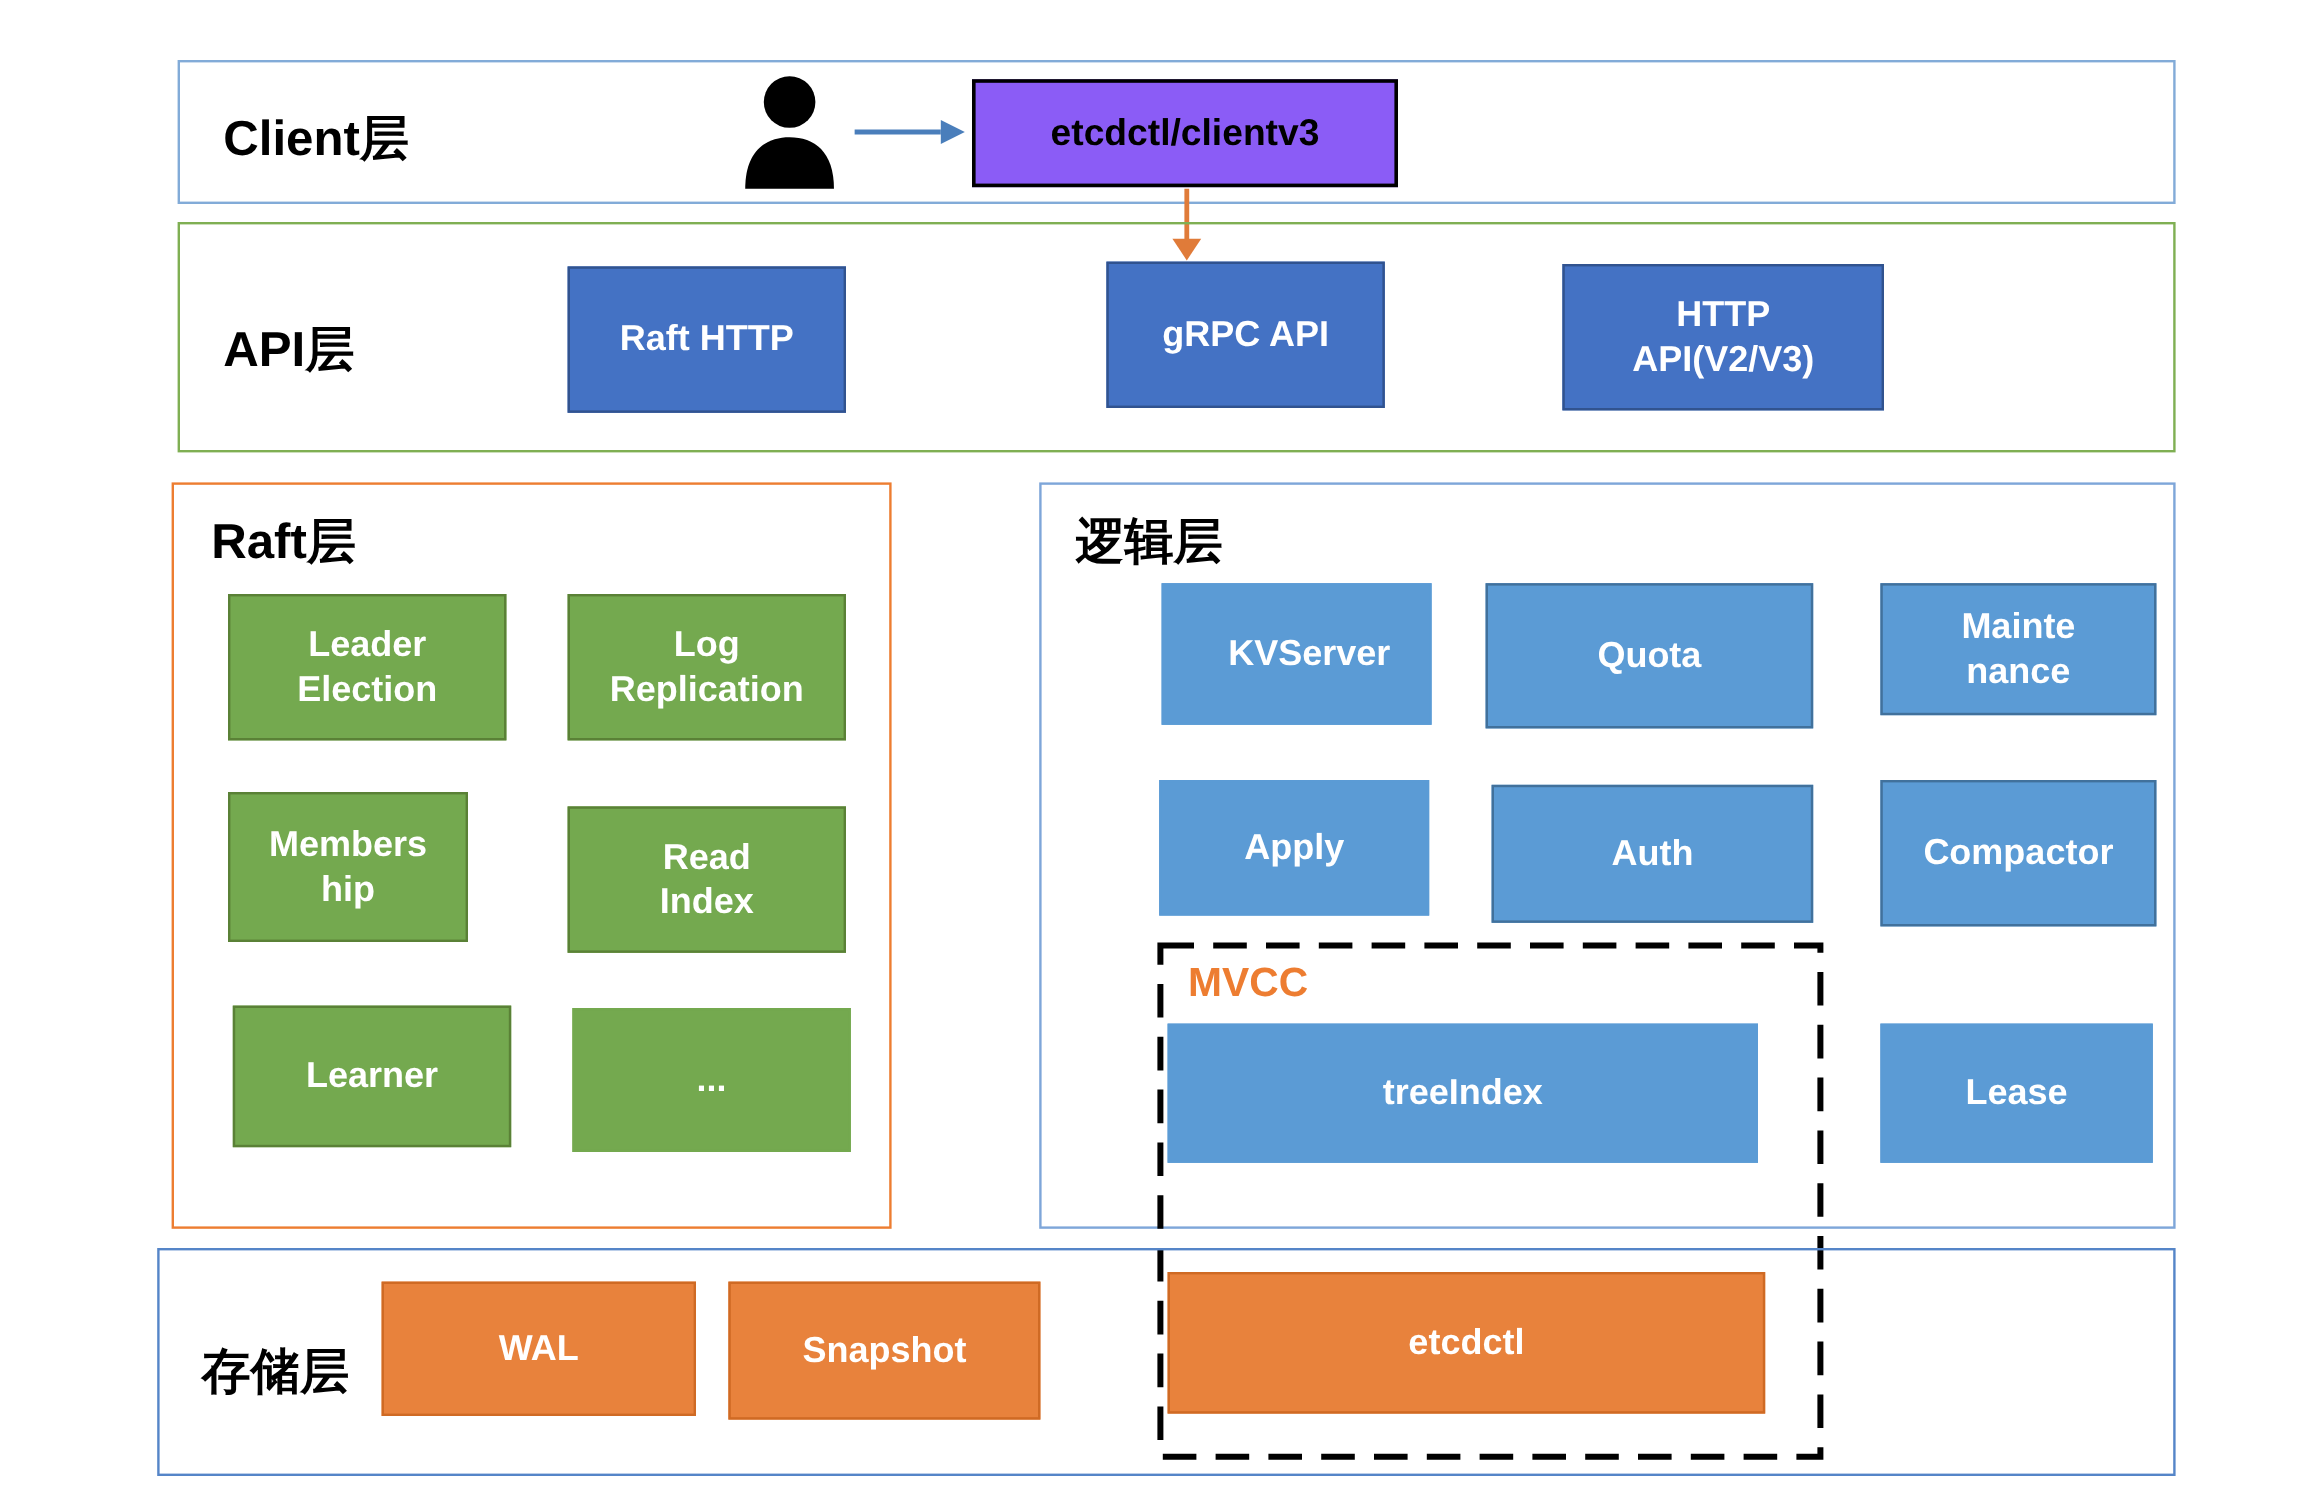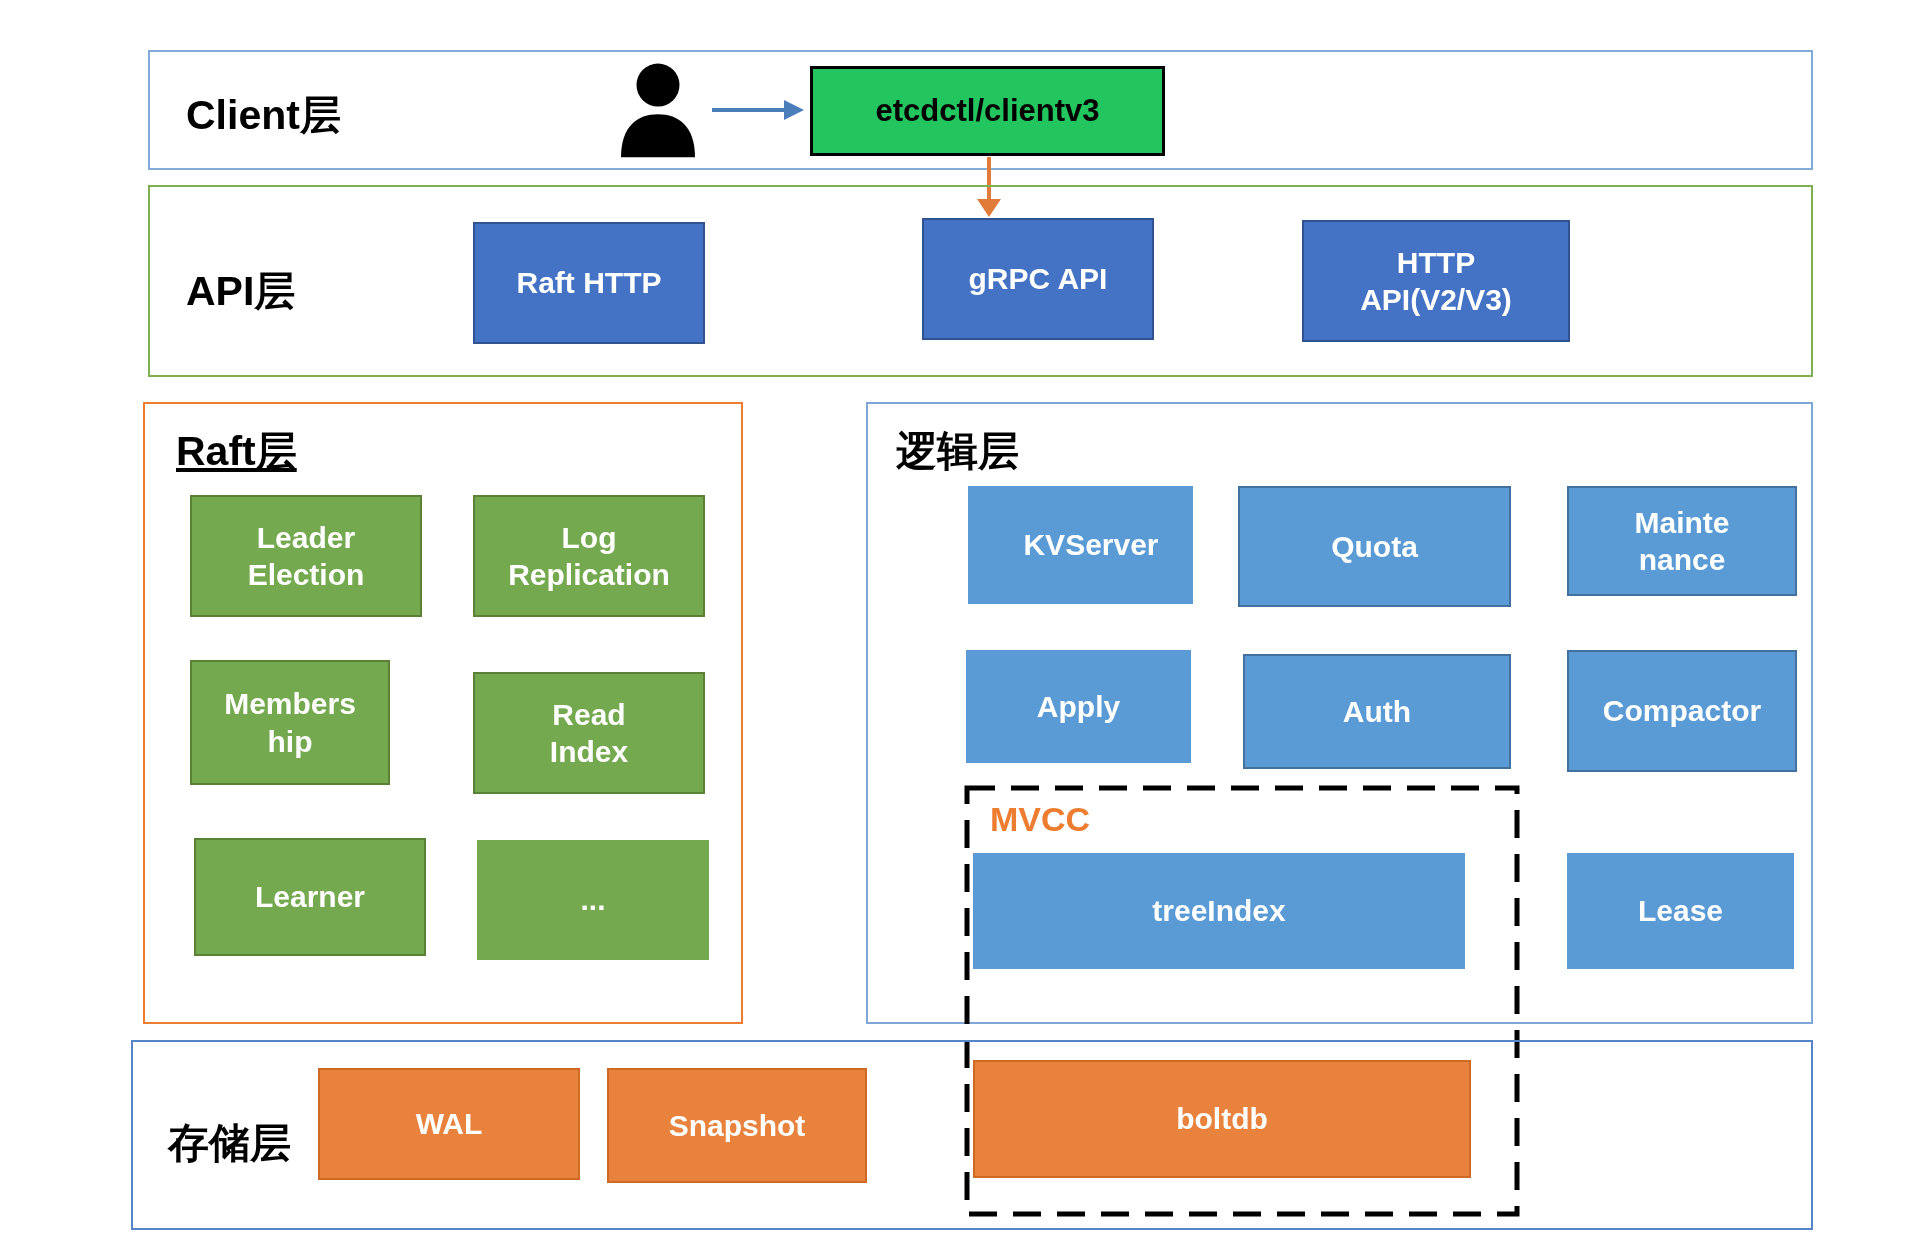--- a/index.html
+++ b/index.html
@@ -18,21 +18,21 @@
 
   .box { position:absolute; display:flex; align-items:center; justify-content:center;
          text-align:center; font-size:30px; font-weight:bold; color:#fff;
          white-space:pre-line; line-height:1.25; }
   .blue-dark  { background:#4472C4; border:2px solid #31538F; }
   .green      { background:#74A94F; border:2px solid #5A8136; }
   .green.no-border { border-color:#74A94F; }
   .blue-light { background:#5B9BD5; border:2px solid #5B9BD5; }
   .blue-light.bordered { border-color:#41719C; }
   .orange     { background:#E8823C; border:2px solid #CF6A24; }
-  .white-box  { background:#22c55e; border:3px solid #000; color:#000; font-size:31px;text-align:right; }
+  .white-box  { background:#8b5cf6; border:3px solid #000; color:#000; font-size:31px;text-align:right; }
 
   .svg-abs { position:absolute; display:block; }
   .mvcc-label { position:absolute; font-size:34px; font-weight:bold; color:#ED7D31; }
 </style>
 </head>
 <body>
 
 <div class="canvas">
 
   <div class="frame client" style="left:148px; top:50px; width:1665px; height:120px;"></div>
@@ -57,21 +57,21 @@
 
   <div class="frame api" style="left:148px; top:185px; width:1665px; height:192px;"></div>
   <div class="layer-label" style="left:186px; top:264px;">API层</div>
 
   <div class="box blue-dark" style="left:473px; top:222px; width:232px; height:122px;">Raft HTTP</div>
   <div class="box blue-dark" style="left:922px; top:218px; width:232px; height:122px;">gRPC API</div>
   <div class="box blue-dark" style="left:1302px; top:220px; width:268px; height:122px;">HTTP
 API(V2/V3)</div>
 
   <div class="frame raft" style="left:143px; top:402px; width:600px; height:622px;"></div>
-  <div class="layer-label" style="left:176px; top:424px;text-decoration:underline;">Raft层</div>
+  <div class="layer-label" style="left:176px; top:424px;">Raft层</div>
 
   <div class="box green" style="left:190px; top:495px; width:232px; height:122px;">Leader
 Election</div>
   <div class="box green" style="left:473px; top:495px; width:232px; height:122px;">Log
 Replication</div>
   <div class="box green" style="left:190px; top:660px; width:200px; height:125px;">Members
 hip</div>
   <div class="box green" style="left:473px; top:672px; width:232px; height:122px;">Read
 Index</div>
   <div class="box green" style="left:194px; top:838px; width:232px; height:118px;">Learner</div>
@@ -95,15 +95,15 @@
   <div class="mvcc-label" style="left:990px; top:800px;">MVCC</div>
 
   <div class="box blue-light" style="left:973px; top:853px; width:492px; height:116px;">treeIndex</div>
   <div class="box blue-light" style="left:1567px; top:853px; width:227px; height:116px;">Lease</div>
 
   <div class="frame storage" style="left:131px; top:1040px; width:1682px; height:190px;"></div>
   <div class="layer-label" style="left:168px; top:1116px;">存储层</div>
 
   <div class="box orange" style="left:318px; top:1068px; width:262px; height:112px;">WAL</div>
   <div class="box orange" style="left:607px; top:1068px; width:260px; height:115px;">Snapshot</div>
-  <div class="box orange" style="left:973px; top:1060px; width:498px; height:118px;">boltdb</div>
+  <div class="box orange" style="left:973px; top:1060px; width:498px; height:118px;">etcdctl</div>
 
 </div>
 
 </body></html>

